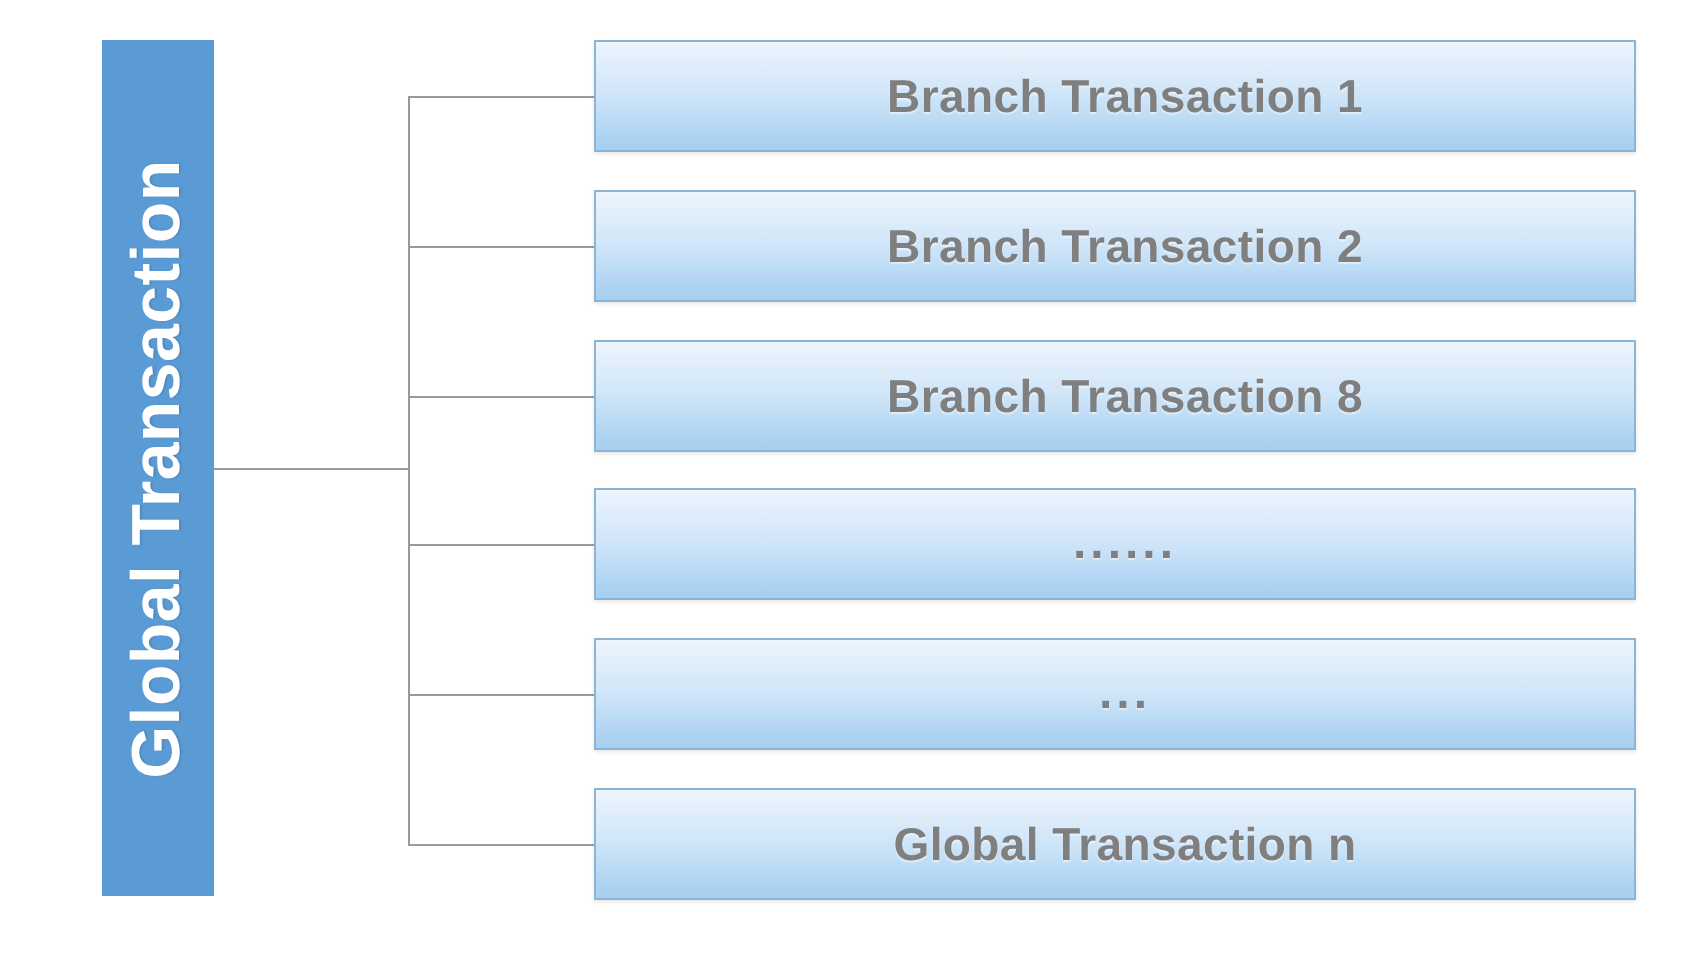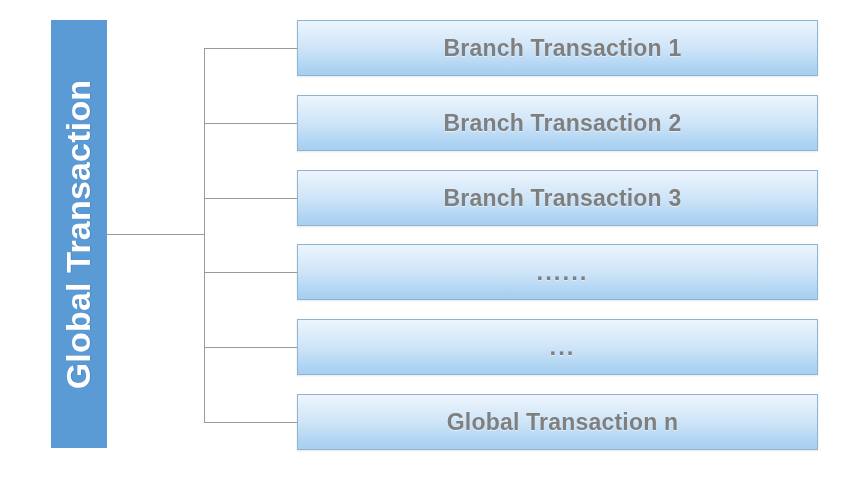--- a/index.html
+++ b/index.html
@@ -105,21 +105,21 @@
 
   <div class="branch-box" style="top:20px;">
     <span class="branch-label">Branch Transaction 1</span>
   </div>
 
   <div class="branch-box" style="top:95px;">
     <span class="branch-label">Branch Transaction 2</span>
   </div>
 
   <div class="branch-box" style="top:170px;">
-    <span class="branch-label">Branch Transaction 3</span>
+    <span class="branch-label">Branch Transaction 8</span>
   </div>
 
   <div class="branch-box" style="top:244px;">
     <span class="branch-label dots">......</span>
   </div>
 
   <div class="branch-box" style="top:319px;">
     <span class="branch-label dots">...</span>
   </div>
 

